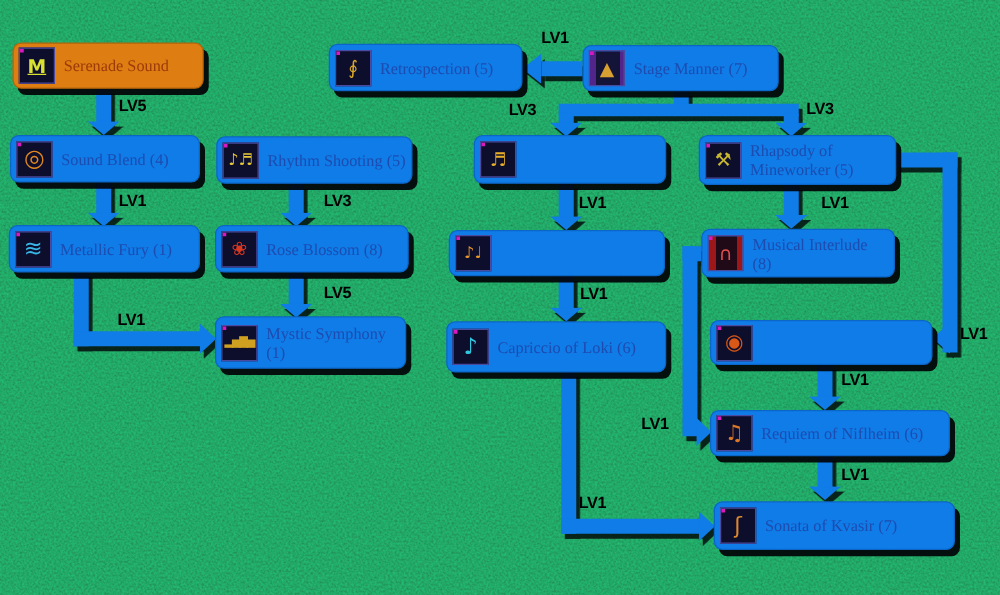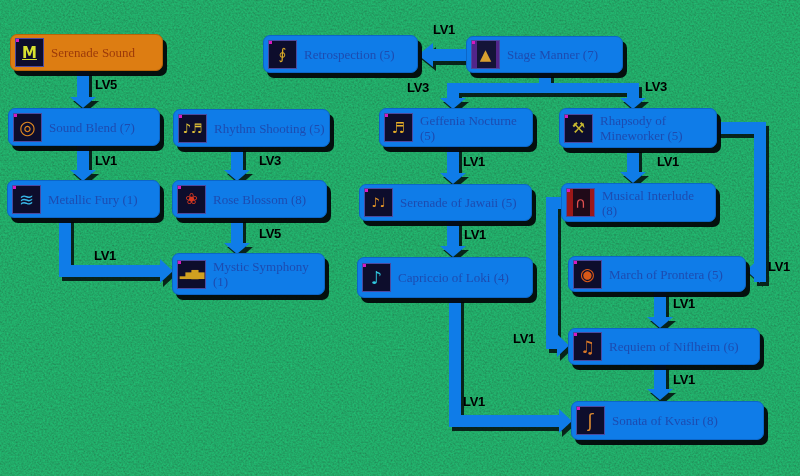--- a/index.html
+++ b/index.html
@@ -143,37 +143,36 @@
         <i>▲</i>
       </span>
     <span class="txt">Stage Manner (7)</span>
   </div>
 
   <div class="node" style="left:8px;top:108px;width:152px;height:38px">
     <span class="icon" style="color:#e08820;font-size:19px">
         <b class="px"></b>
         <i>◎</i>
       </span>
-    <span class="txt">Sound Blend (7)</span>
+    <span class="txt">Sound Blend (4)</span>
   </div>
 
   <div class="node" style="left:173px;top:109px;width:157px;height:38px">
     <span class="icon" style="color:#e8c838;font-size:13px">
         <b class="px"></b>
         <i>♪♬</i>
       </span>
     <span class="txt">Rhythm Shooting (5)</span>
   </div>
 
   <div class="node" style="left:379px;top:108px;width:154px;height:39px">
     <span class="icon" style="color:#e8b028">
         <b class="px"></b>
         <i>♬</i>
       </span>
-    <span class="txt">Geffenia Nocturne (5)</span>
   </div>
 
   <div class="node" style="left:559px;top:108px;width:158px;height:40px">
     <span class="icon" style="color:#c8b830">
         <b class="px"></b>
         <i>⚒</i>
       </span>
     <span class="txt">Rhapsody of Mineworker (5)</span>
   </div>
 
@@ -191,21 +190,20 @@
         <i>❀</i>
       </span>
     <span class="txt">Rose Blossom (8)</span>
   </div>
 
   <div class="node" style="left:359px;top:184px;width:173px;height:37px">
     <span class="icon" style="color:#e89828;font-size:13px">
         <b class="px"></b>
         <i>♪♩</i>
       </span>
-    <span class="txt">Serenade of Jawaii (5)</span>
   </div>
 
   <div class="node" style="left:561px;top:183px;width:155px;height:39px">
     <span class="icon" style="color:#e05050;background:linear-gradient(90deg,#9c1818 0 6px,#200a18 6px 23px,#9c1818 23px)">
         <b class="px"></b>
         <i>∩</i>
       </span>
     <span class="txt">Musical Interlude (8)</span>
   </div>
 
@@ -215,40 +213,39 @@
         <i>▂▅▇▅</i>
       </span>
     <span class="txt">Mystic Symphony (1)</span>
   </div>
 
   <div class="node" style="left:357px;top:257px;width:176px;height:41px">
     <span class="icon" style="color:#30c8e0;font-size:18px">
         <b class="px"></b>
         <i>♪</i>
       </span>
-    <span class="txt">Capriccio of Loki (4)</span>
+    <span class="txt">Capriccio of Loki (6)</span>
   </div>
 
   <div class="node" style="left:568px;top:256px;width:178px;height:36px">
     <span class="icon" style="color:#d85818;font-size:17px">
         <b class="px"></b>
         <i>◉</i>
       </span>
-    <span class="txt">March of Prontera (5)</span>
   </div>
 
   <div class="node" style="left:568px;top:328px;width:192px;height:37px">
     <span class="icon" style="color:#d87828;font-size:17px">
         <b class="px"></b>
         <i>♫</i>
       </span>
     <span class="txt">Requiem of Niflheim (6)</span>
   </div>
 
   <div class="node" style="left:571px;top:401px;width:193px;height:39px">
     <span class="icon" style="color:#d88830;font-size:18px">
         <b class="px"></b>
         <i>ʃ</i>
       </span>
-    <span class="txt">Sonata of Kvasir (8)</span>
+    <span class="txt">Sonata of Kvasir (7)</span>
   </div>
 
 </div>
 
 </body></html>

